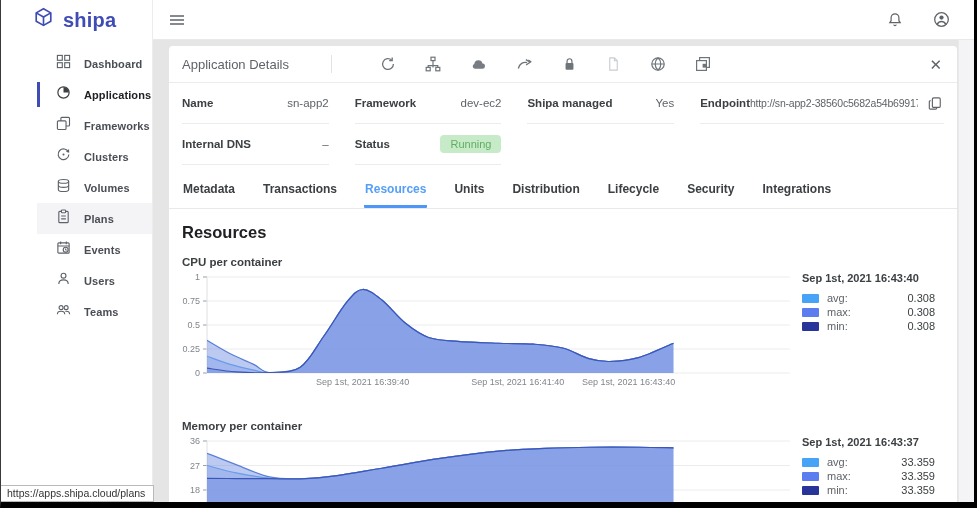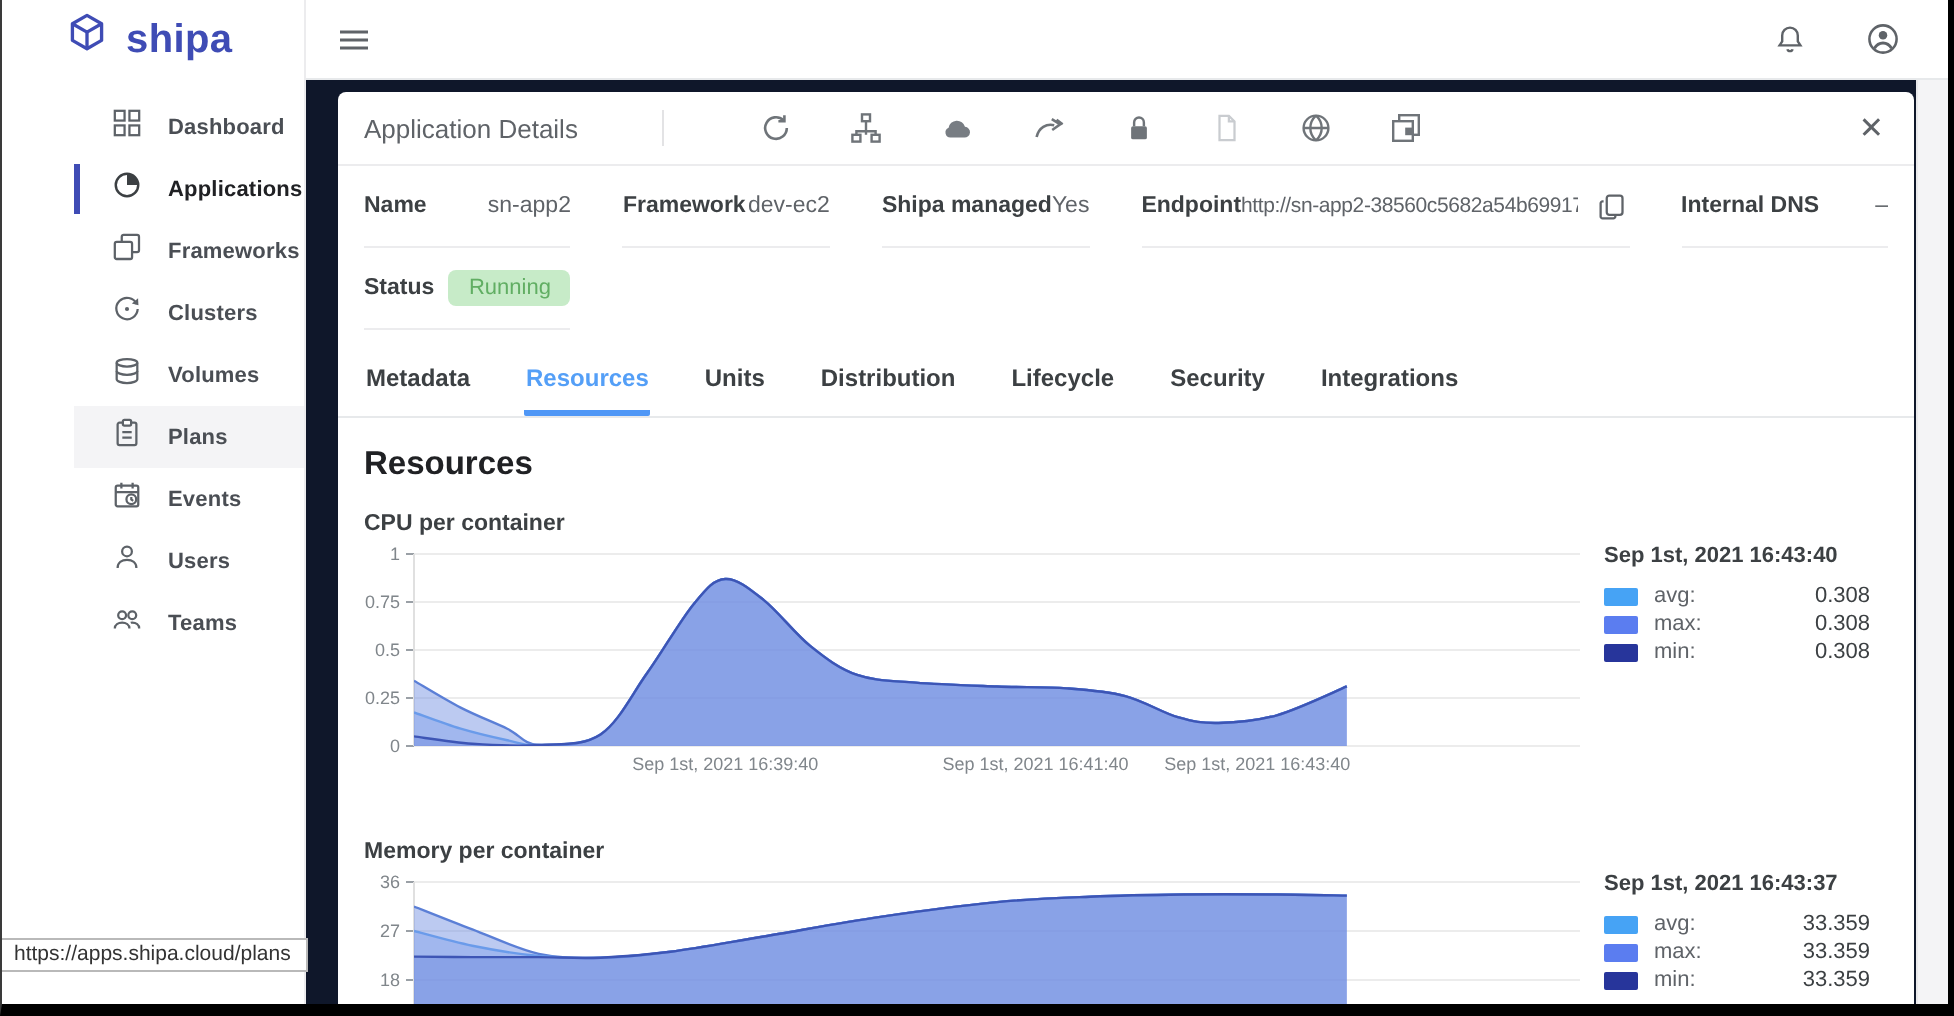--- a/index.html
+++ b/index.html
@@ -24,34 +24,34 @@
   .nav-item svg { flex:0 0 auto; }
 
   
   .topbar { position:absolute; left:152px; right:0; top:0; height:40px; background:#fff;
             border-bottom:1px solid #e7e9eb; display:flex; align-items:center; padding:0 22px 0 14px; z-index:2; }
   .topbar .spacer { flex:1; }
   .icon-btn { background:none; border:none; cursor:pointer; display:flex; align-items:center; justify-content:center; padding:2px; }
   .topbar .icon-btn { margin-left:26px; }
 
   
-  .main { position:absolute; left:152px; right:0; top:40px; bottom:0; background:#0f172a; }
+  .main { position:absolute; left:152px; right:0; top:40px; bottom:0; background:#e5e5e5; }
   .scroll-track { position:absolute; right:0; top:0; bottom:0; width:16px; background:#f4f4f6;
                   border-left:1px solid #e9e9eb; }
   .card { position:absolute; left:16px; right:17px; top:6px; height:620px; background:#fff; border-radius:4px 4px 0 0; }
 
   .card-header { height:37px; display:flex; align-items:center; padding:0 13px; border-bottom:1px solid #ececee; }
   .panel-title { font-size:13px; font-weight:500; color:#5f6368; }
   .vsep { width:1px; height:18px; background:#e3e3e5; margin-left:42px; }
   .toolbar { display:flex; align-items:center; margin-left:46px; gap:25px; }
   .card-header .spacer { flex:1; }
   .close-btn { font-size:15px; color:#5f6368; line-height:1; }
 
   
-  .fields { display:grid; grid-template-columns:1fr 1fr 1fr 1fr 1fr; column-gap:26px; padding:0 13px; }
+  .fields { display:grid; grid-template-columns:1fr 1fr 1fr 1fr; column-gap:26px; padding:0 13px; }
   .cell { height:41px; display:flex; align-items:center; border-bottom:1px solid #ececee; }
   .cell .label { font-size:11.5px; font-weight:700; color:#3c4043; white-space:nowrap; }
   .cell .val { margin-left:auto; font-size:11.5px; color:#5f6368; white-space:nowrap; }
   .endpoint-right { margin-left:auto; display:flex; align-items:center; gap:8px; min-width:0; }
   .endpoint-url { font-size:10.5px; color:#5f6368; letter-spacing:-.2px; white-space:nowrap; overflow:hidden; max-width:168px; }
   .badge { margin-left:auto; font-size:11px; font-weight:500; padding:3px 10px; border-radius:4px; }
 
   
   .tabs { display:flex; gap:26px; margin-top:15px; padding:0 13px; border-bottom:1px solid #e7e9eb; }
   .tab { font-size:12px; font-weight:600; color:#3c4043; padding:2px 1px 9px; cursor:pointer; border-bottom:3px solid transparent; border-radius:1px; }
@@ -67,21 +67,21 @@
   .chart-row svg { display:block; flex:0 0 auto; }
   .chart-row svg text { font-family:"Liberation Sans", sans-serif; }
   .legend { width:133px; padding-top:1px; }
   .legend-title { font-size:11px; font-weight:700; color:#3c4043; margin-bottom:8px; white-space:nowrap; }
   .legend-row { display:flex; align-items:center; margin-bottom:2px; }
   .legend-swatch { width:17px; height:9px; border-radius:1px; margin-right:8px; flex:0 0 auto; }
   .legend-label { font-size:11px; color:#5f6368; }
   .legend-value { margin-left:auto; font-size:11px; color:#3c4043; }
 
   
-  .link-tooltip { position:absolute; left:0; bottom:16px; background:#fff; border:1px solid #b9b9b9; border-left:none;
+  .link-tooltip { position:absolute; left:0; bottom:0; background:#fff; border:1px solid #b9b9b9; border-left:none;
                   font-size:10.5px; color:#333; padding:1px 8px 2px 6px; z-index:9; white-space:nowrap; }
 </style>
 </head>
 <body>
 
 <div id="app">
 
   <aside class="sidebar">
     <div class="logo-row">
       <span>
@@ -286,20 +286,21 @@
           <span class="val">–</span>
         </div>
         <div class="cell">
           <span class="label">Status</span>
           <span class="badge" style="background: rgb(199, 235, 200); color: rgb(97, 174, 99);">Running</span>
         </div>
       </div>
 
       <div class="tabs">
         <span class="tab">Metadata</span>
+        <span class="tab">Transactions</span>
         <span class="tab active" style="color: rgb(84, 159, 247);">Resources</span>
         <span class="tab">Units</span>
         <span class="tab">Distribution</span>
         <span class="tab">Lifecycle</span>
         <span class="tab">Security</span>
         <span class="tab">Integrations</span>
       </div>
 
       <div class="section">
         <h2>Resources</h2>

